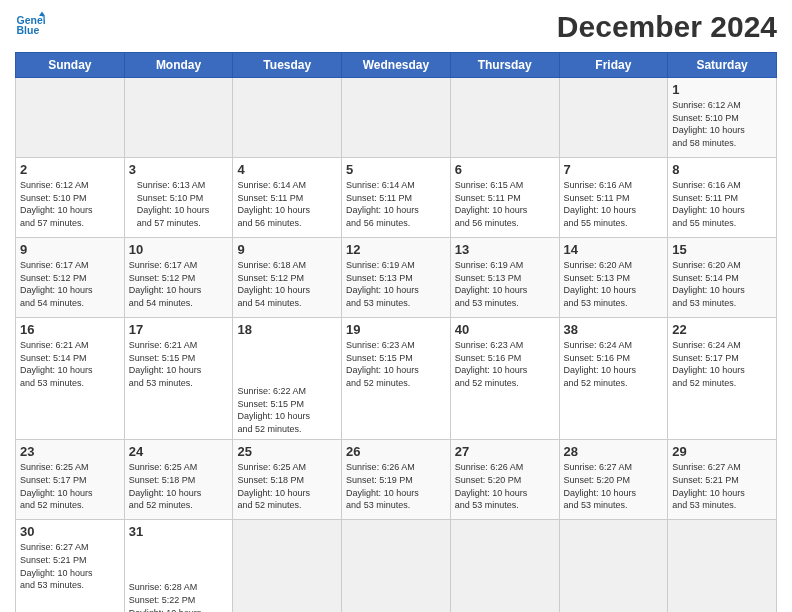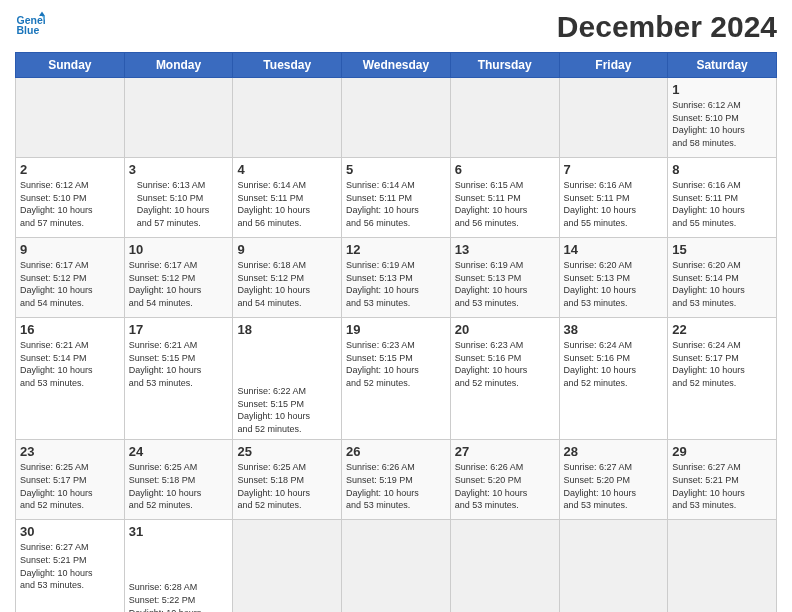--- a/index.html
+++ b/index.html
@@ -256,21 +256,21 @@
 and 52 minutes.</div>
           </td>
           <td>
             <span class="day-num">19</span>
             <div class="day-info" style="white-space: pre-line;">Sunrise: 6:23 AM
 Sunset: 5:15 PM
 Daylight: 10 hours
 and 52 minutes.</div>
           </td>
           <td>
-            <span class="day-num">20</span>
+            <span class="day-num">40</span>
             <div class="day-info" style="white-space: pre-line;">Sunrise: 6:23 AM
 Sunset: 5:16 PM
 Daylight: 10 hours
 and 52 minutes.</div>
           </td>
           <td>
             <span class="day-num">38</span>
             <div class="day-info" style="white-space: pre-line;">Sunrise: 6:24 AM
 Sunset: 5:16 PM
 Daylight: 10 hours

